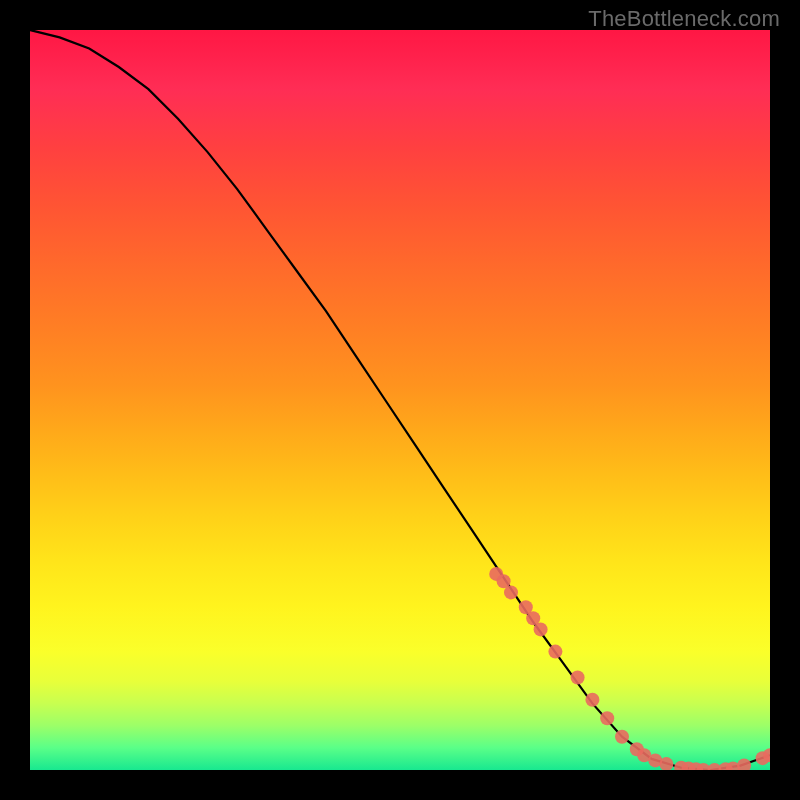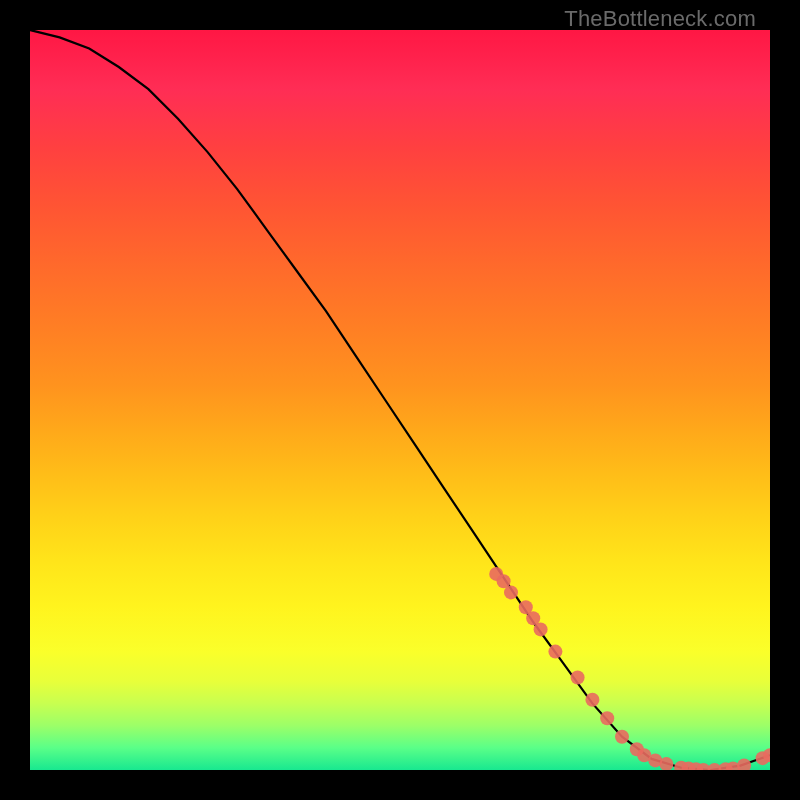--- a/index.html
+++ b/index.html
@@ -44,21 +44,21 @@
       #e8ff3a 88%,
       #c8ff50 91%,
       #9cff68 94%,
       #5aff88 97%,
       #18e890 100%
     );
   }
   .watermark {
     position: absolute;
     top: 6px;
-    right: 44px;
+    right: 20px;
     color: #6a6a6a;
     font-size: 22px;
     font-weight: 500;
     letter-spacing: 0.2px;
     user-select: none;
   }
   svg.curve {
     position: absolute;
     top: 0;
     left: 0;

